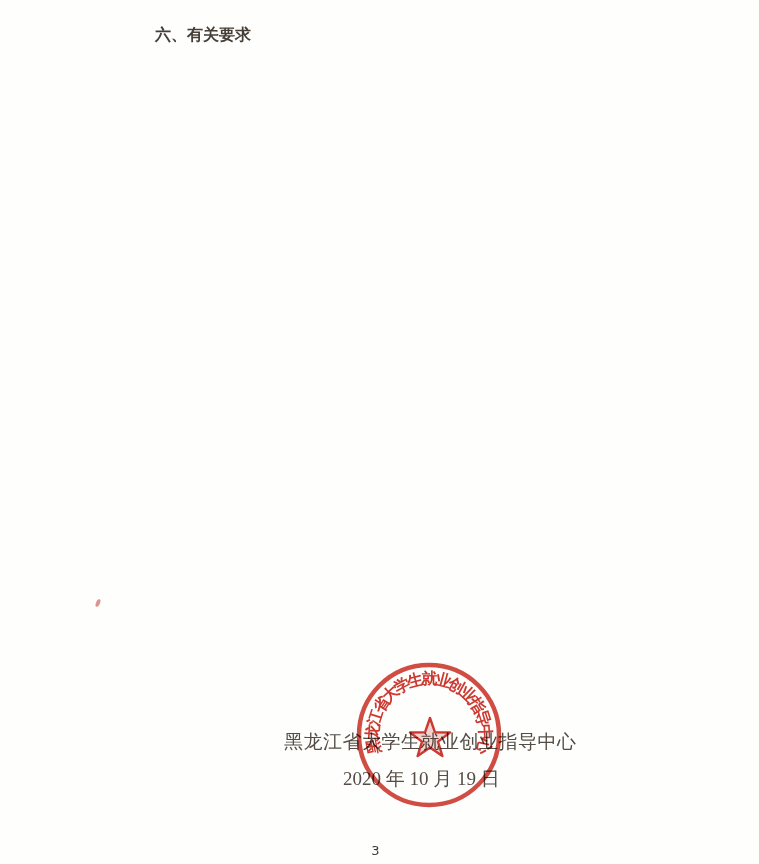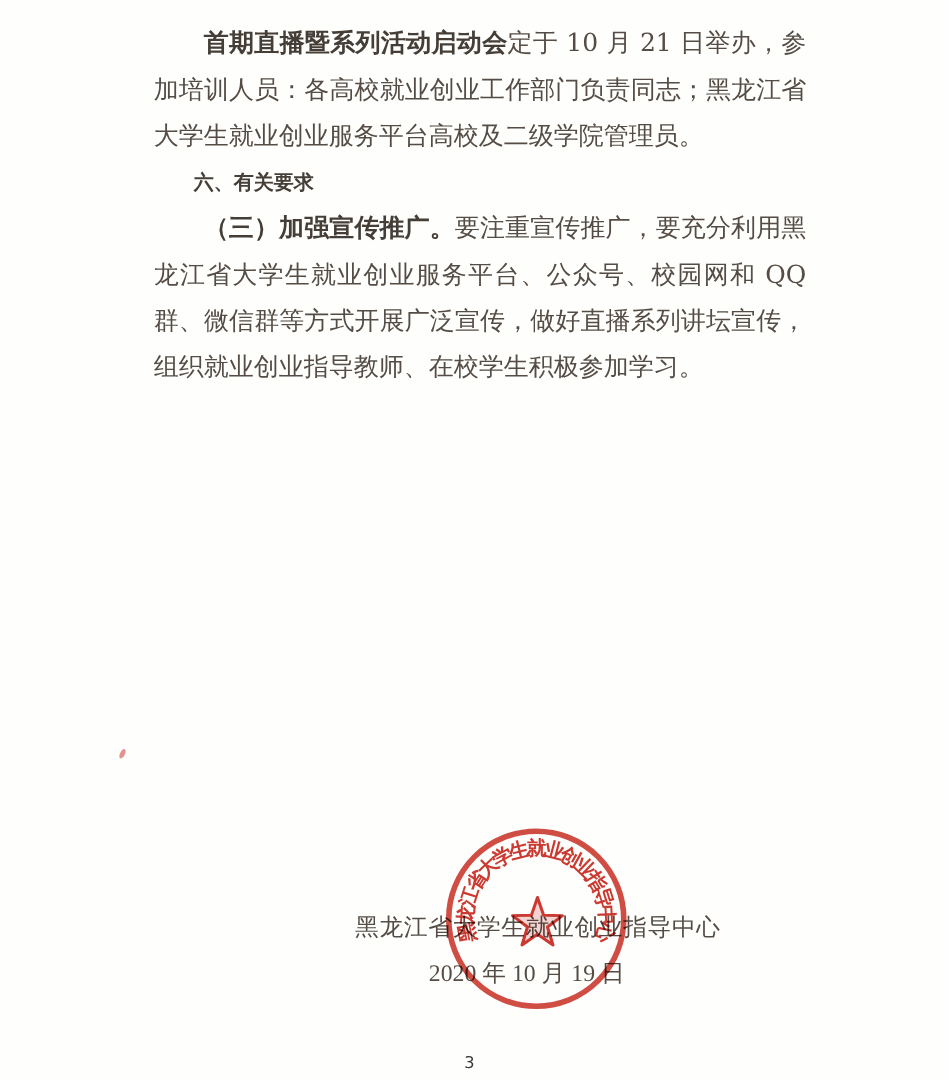--- a/index.html
+++ b/index.html
@@ -85,27 +85,25 @@
     transform: rotate(18deg);
     opacity: 0.65;
   }
 </style>
 </head>
 <body>
 
 <div class="page">
 
   <div class="content">
-    <p><span class="lead">首期直播暨系列活动启动会</span><span>定于 10 月 21 日举办，参加培训人员：各高校就业创业工作部门负责同志；黑龙江省大学生就业创业服务平台高校及二级学院管理员。</span></p>
 
     <div class="section-heading">六、有关要求</div>
 
 
 
-    <p><span class="lead">（三）加强宣传推广。</span><span>要注重宣传推广，要充分利用黑龙江省大学生就业创业服务平台、公众号、校园网和 QQ 群、微信群等方式开展广泛宣传，做好直播系列讲坛宣传，组织就业创业指导教师、在校学生积极参加学习。</span></p>
   </div>
 
   <div class="stray-mark"></div>
 
   <div class="signature-line">黑龙江省大学生就业创业指导中心</div>
 
   <div class="date-line">2020 年 10 月 19 日</div>
 
   <svg class="seal" viewBox="0 0 150 150" xmlns="http://www.w3.org/2000/svg">
     <defs>

